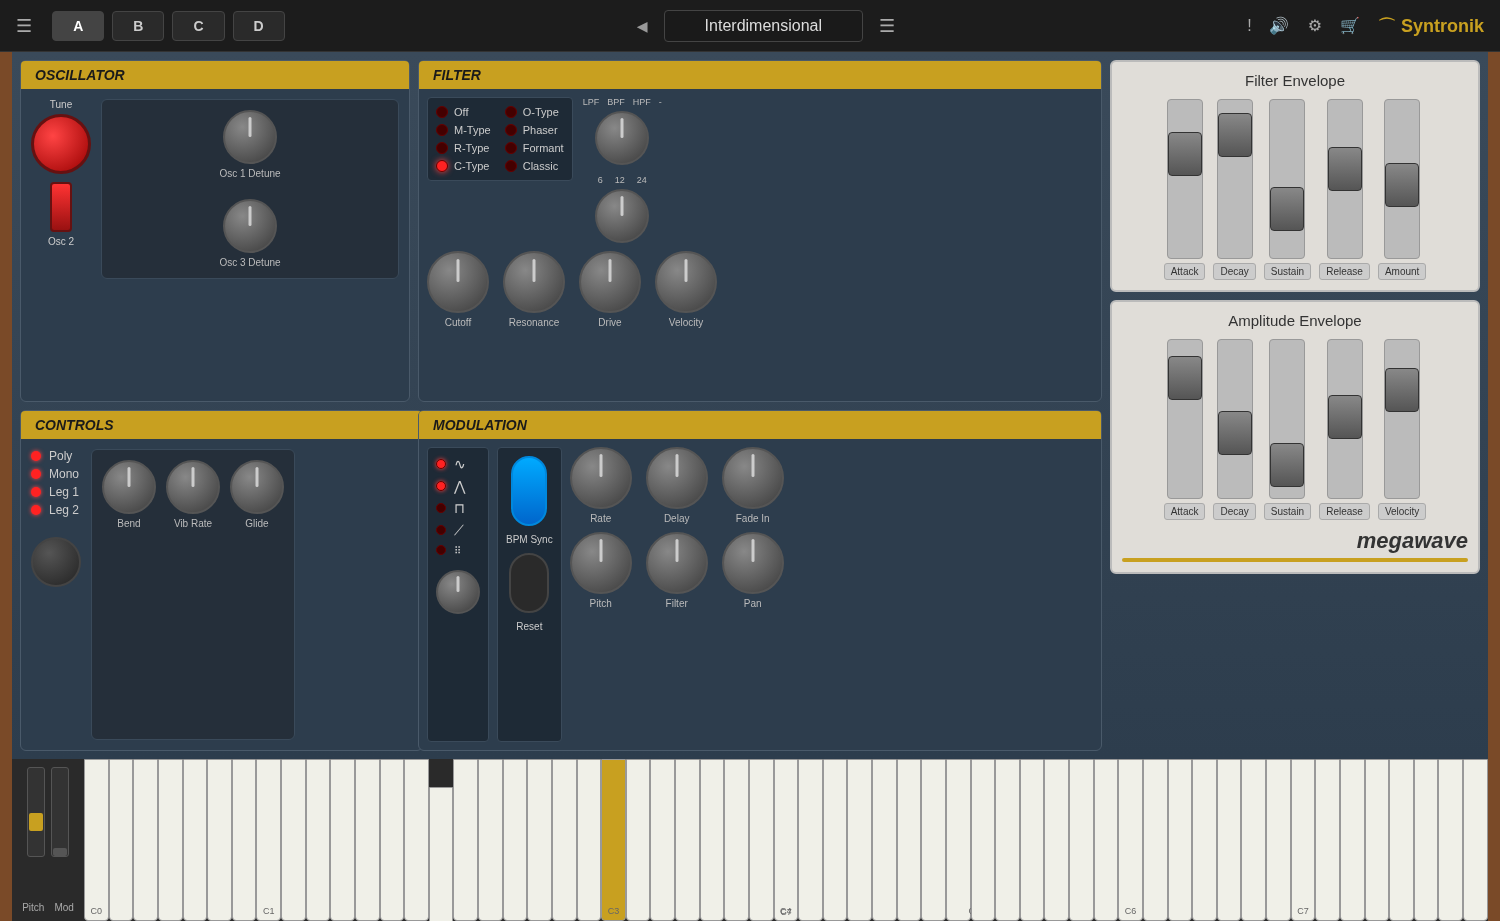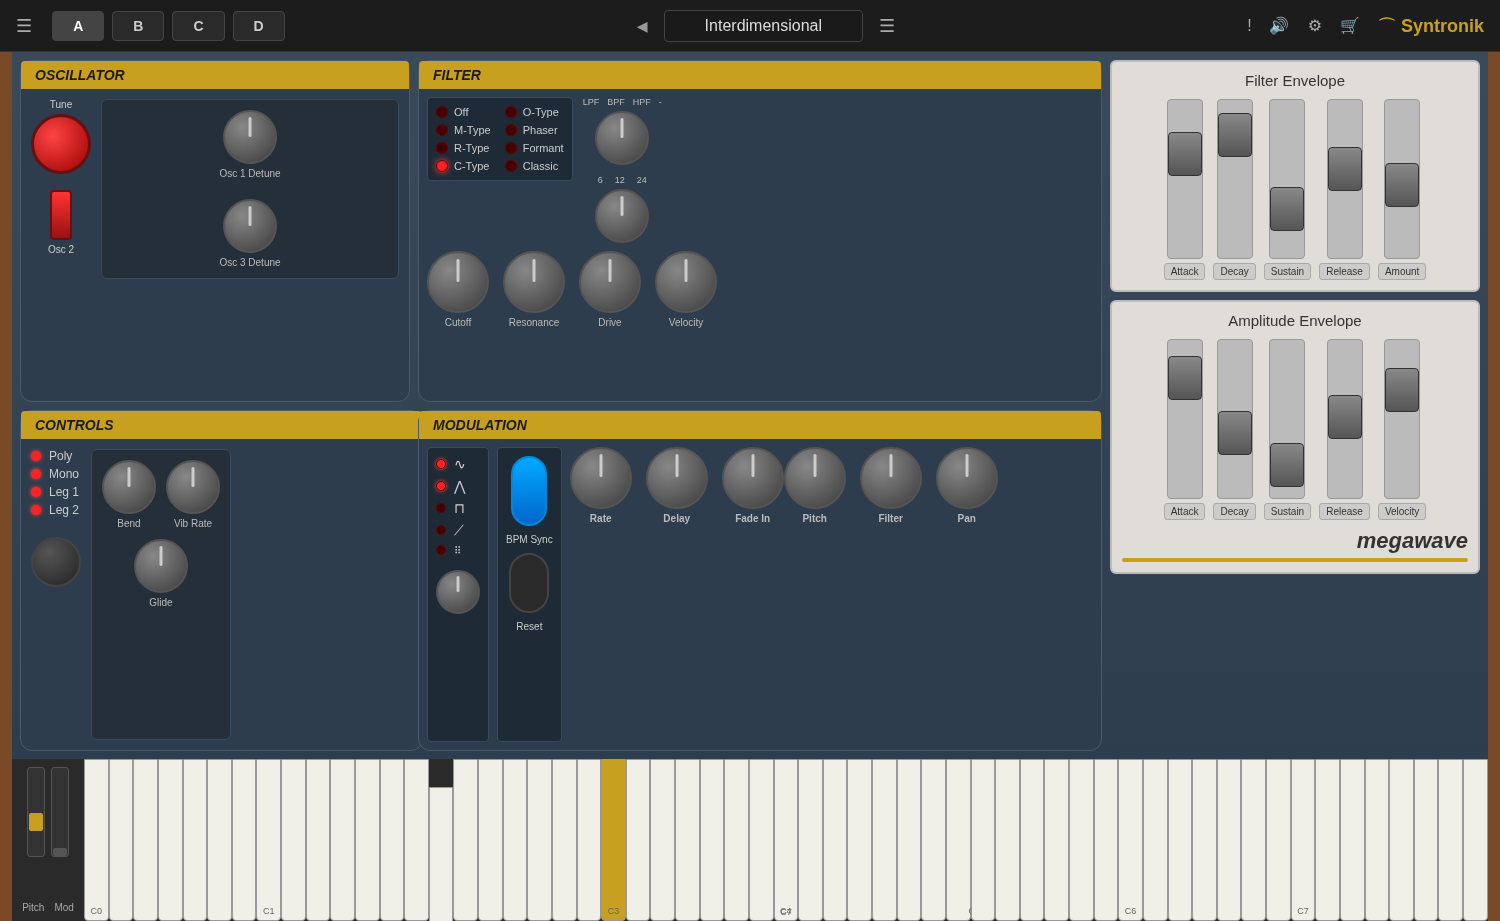--- a/index.html
+++ b/index.html
@@ -29,21 +29,21 @@
     
     .synth-body {
       width: 100%; height: 707px;
       background: linear-gradient(to bottom, #3a4a5a 0%, #2d3d4d 100%);
       display: flex; flex-direction: column;
       border-left: 12px solid #7a4a28; border-right: 12px solid #7a4a28;
     }
 
     
     .section-panel {
-      background: #2d3d4d; border-radius: 12px;
+      background: #2d3d4d; border-radius: 6px;
       border: 1px solid #4a5a6a;
     }
     .section-header {
       background: #c8a020; padding: 6px 14px;
       border-radius: 4px 4px 0 0;
       font-size: 14px; font-weight: bold; color: #1a1a1a;
       font-style: italic;
     }
     .tune-knob-wrap { display: flex; flex-direction: column; align-items: center; }
     .tune-label { color: #ccc; font-size: 10px; margin-bottom: 4px; }
@@ -209,21 +209,21 @@
     <span class="brand-logo">⌒ Syntronik</span>
   </div>
 </div>
 
 <div class="synth-body">
   <div class="synth-grid">
 
     <div class="section-panel osc-section" style="grid-column:1;grid-row:1;">
       <div class="section-header">OSCILLATOR</div>
       <div style="display:flex;flex:1;padding:10px;gap:10px;align-items:flex-start;">
-        <div style="display:flex;flex-direction:column;align-items:center;gap:16px;">
+        <div style="display:flex;flex-direction:column;align-items:center;gap:8px;">
           <div class="tune-knob-wrap">
             <span class="tune-label">Tune</span>
             <div class="big-red-knob"></div>
           </div>
           <div class="osc2-strip">
             <div class="osc2-bar"></div>
             <span class="osc2-label">Osc 2</span>
           </div>
         </div>
         <div class="osc-detune-section" style="flex:1;">
@@ -416,21 +416,21 @@
             <div class="voice-led"></div>
             <span class="voice-label">Leg 1</span>
           </div>
           <div class="voice-row">
             <div class="voice-led"></div>
             <span class="voice-label">Leg 2</span>
           </div>
           <div class="big-dark-knob"></div>
         </div>
         <div class="controls-knob-box">
-          <div style="display:flex;flex-direction:column;gap:10px;">
+          <div style="display:flex;flex-direction:row;gap:10px;">
             <div style="display:flex;gap:10px;">
               <div class="detune-knob-wrap">
                 <div class="knob knob-md"></div>
                 <span class="knob-label">Bend</span>
               </div>
               <div class="detune-knob-wrap">
                 <div class="knob knob-md"></div>
                 <span class="knob-label">Vib Rate</span>
               </div>
             </div>
@@ -474,21 +474,21 @@
           </div>
         </div>
 
         <div class="bpm-box">
           <div class="bpm-toggle"></div>
           <span class="bpm-label">BPM Sync</span>
           <div class="reset-knob"></div>
           <span class="bpm-label">Reset</span>
         </div>
 
-        <div style="display:flex;flex-direction:row;flex:1;font-weight:bold;">
+        <div style="display:flex;flex-direction:column;gap:8px;flex:1;">
           <div style="display:flex;gap:14px;">
             <div class="mod-knob-wrap">
               <div class="knob knob-lg"></div>
               <span class="knob-label">Rate</span>
             </div>
             <div class="mod-knob-wrap">
               <div class="knob knob-lg"></div>
               <span class="knob-label">Delay</span>
             </div>
             <div class="mod-knob-wrap">

